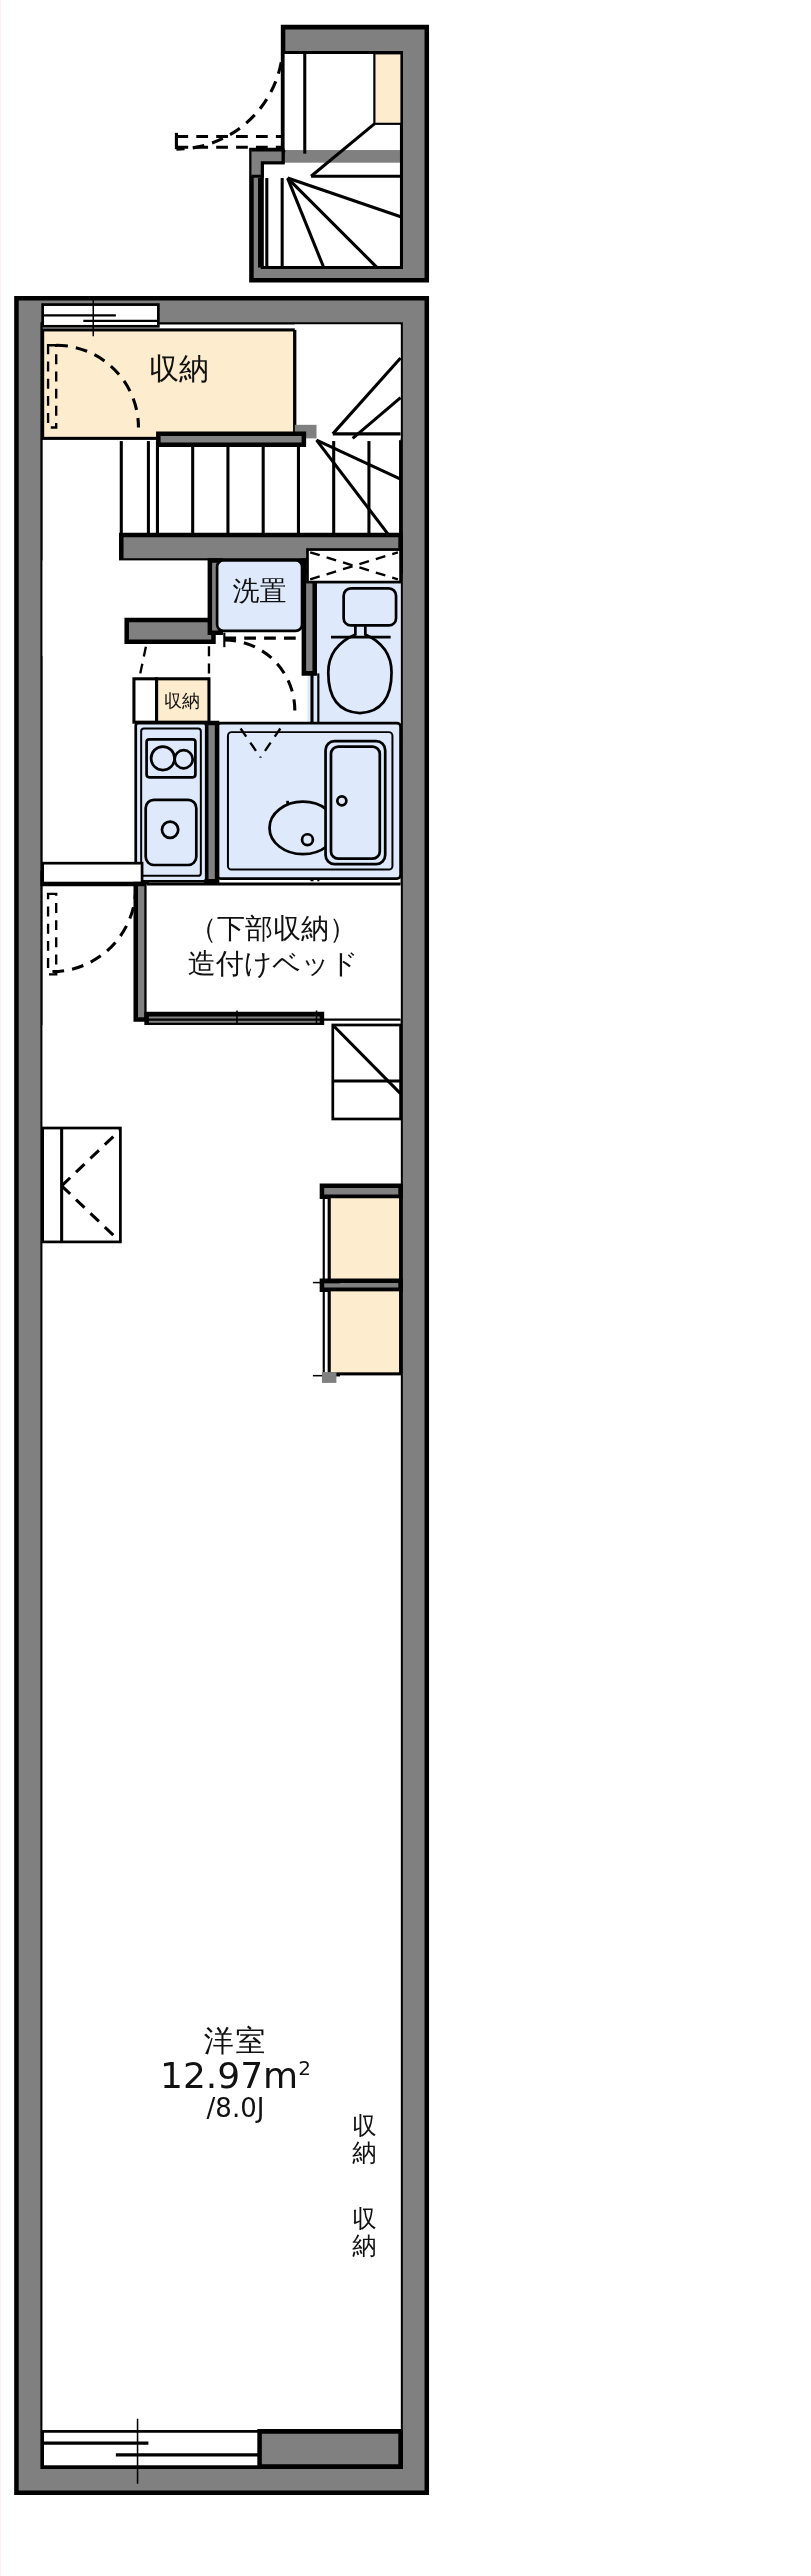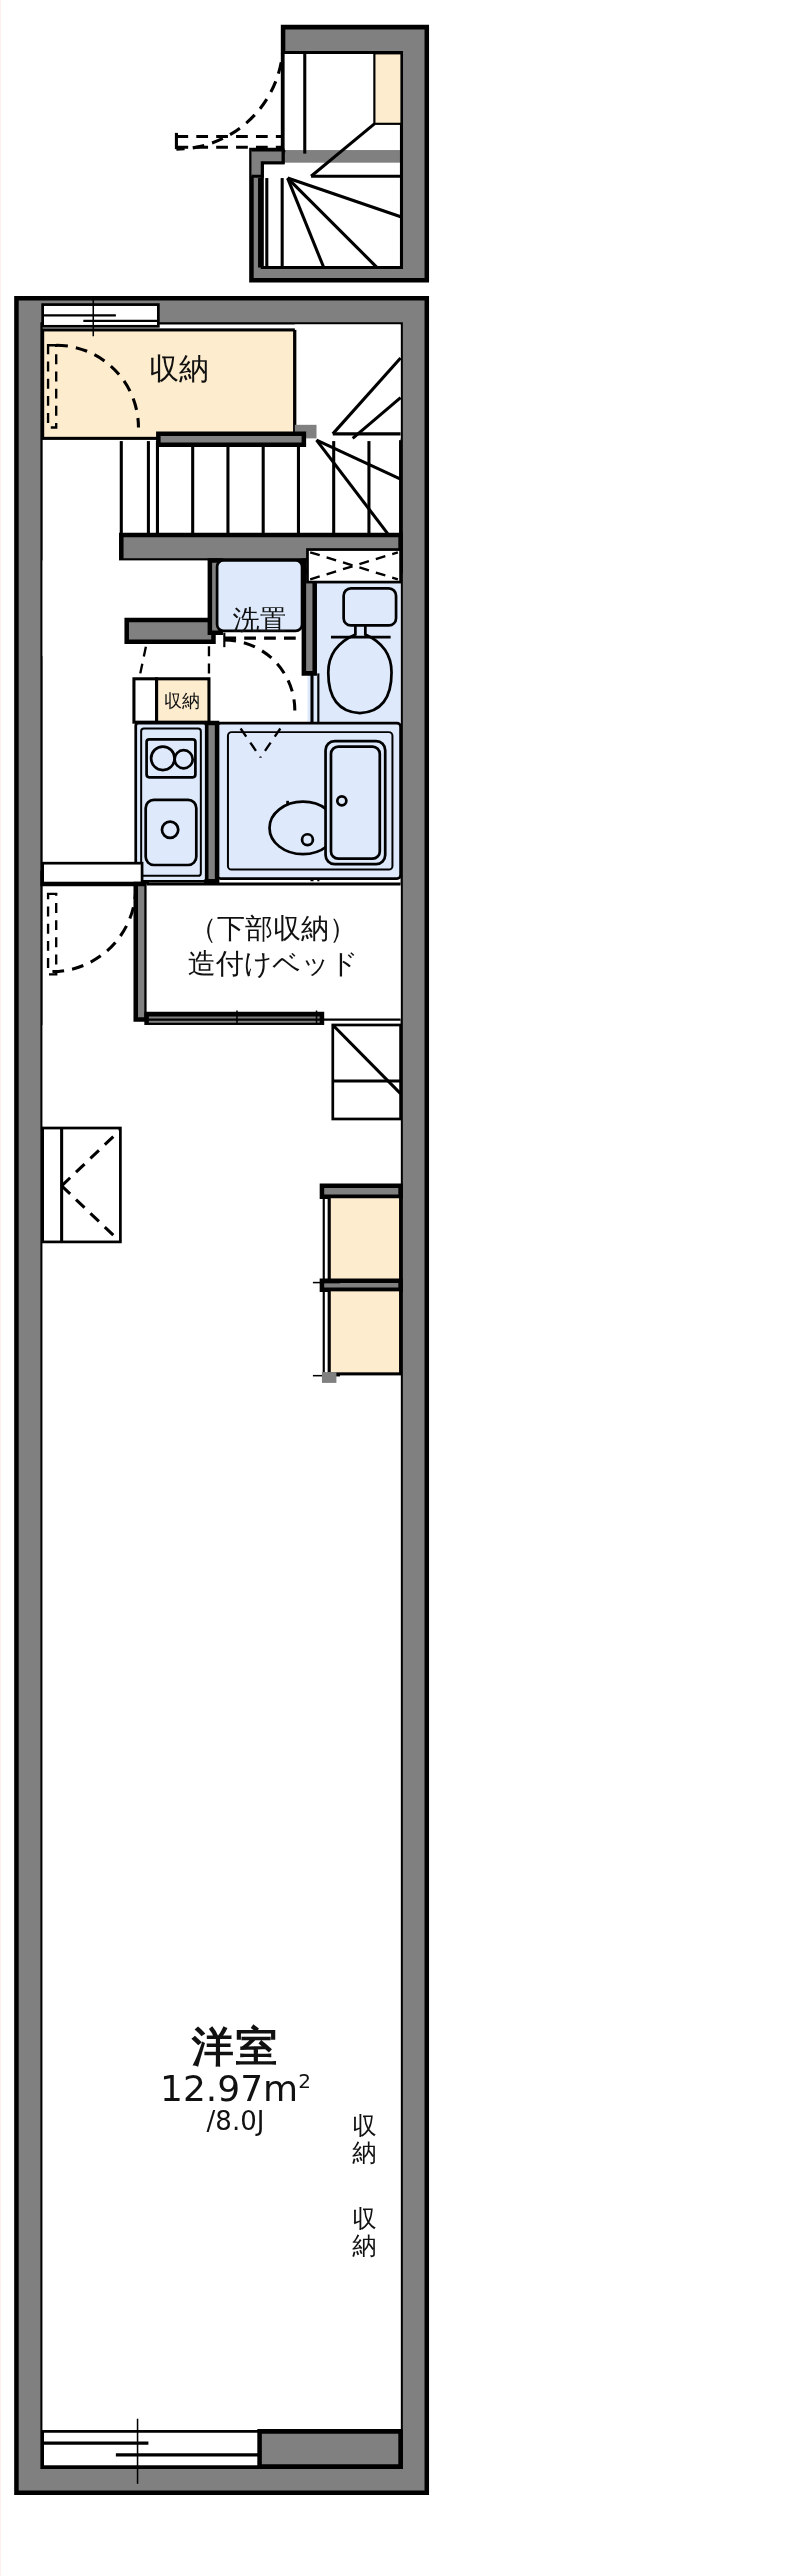--- a/index.html
+++ b/index.html
@@ -264,34 +264,34 @@
       <line class="thinline" x1="128" y1="2716" x2="287" y2="2716"></line>
       <line class="hair" x1="152" y1="2676" x2="152" y2="2748"></line>
       <path class="wall" d="M 287,2690 L 443,2690 L 443,2729 L 287,2729 Z"></path>
     </g>
 
   </g>
 </svg>
 
   <div class="lbl" style="left:125px;top:352px;width:108px;font-size:30px;">収納</div>
 
-  <div class="lbl" style="left:217px;top:576px;width:85px;font-size:27px;margin-top:29px;">洗置</div>
+  <div class="lbl" style="left:217px;top:576px;width:85px;font-size:27px;">洗置</div>
 
   <div class="lbl" style="left:156px;top:691px;width:52px;font-size:18px;">収納</div>
 
   <div style="position:absolute;left:146px;top:911px;width:254px;text-align:center;
               font-family:'DejaVu Sans','Liberation Sans',sans-serif;font-size:28px;
               color:#111;line-height:1.25;">
     <div>（下部収納）</div>
     <div>造付けベッド</div>
   </div>
 
   <div style="position:absolute;left:118px;top:2025px;width:235px;text-align:center;
               font-family:'DejaVu Sans','Liberation Sans',sans-serif;color:#111;line-height:1.06;">
-    <div style="font-size:42px;letter-spacing:1.8px;font-weight:bold;">洋室</div>
+    <div style="font-size:30px;letter-spacing:1.8px;">洋室</div>
     <div style="font-size:36px;text-align:center;">
       <span>12.97m</span><sup style="font-size:20px;">2</sup>
     </div>
     <div style="font-size:26px;">/8.0J</div>
   </div>
 
   <div style="position:absolute;left:329px;top:2112px;width:71px;text-align:center;
               font-family:'DejaVu Sans','Liberation Sans',sans-serif;font-size:24.4px;color:#111;line-height:1.12;">
     <div>収</div>
     <div>納</div>

